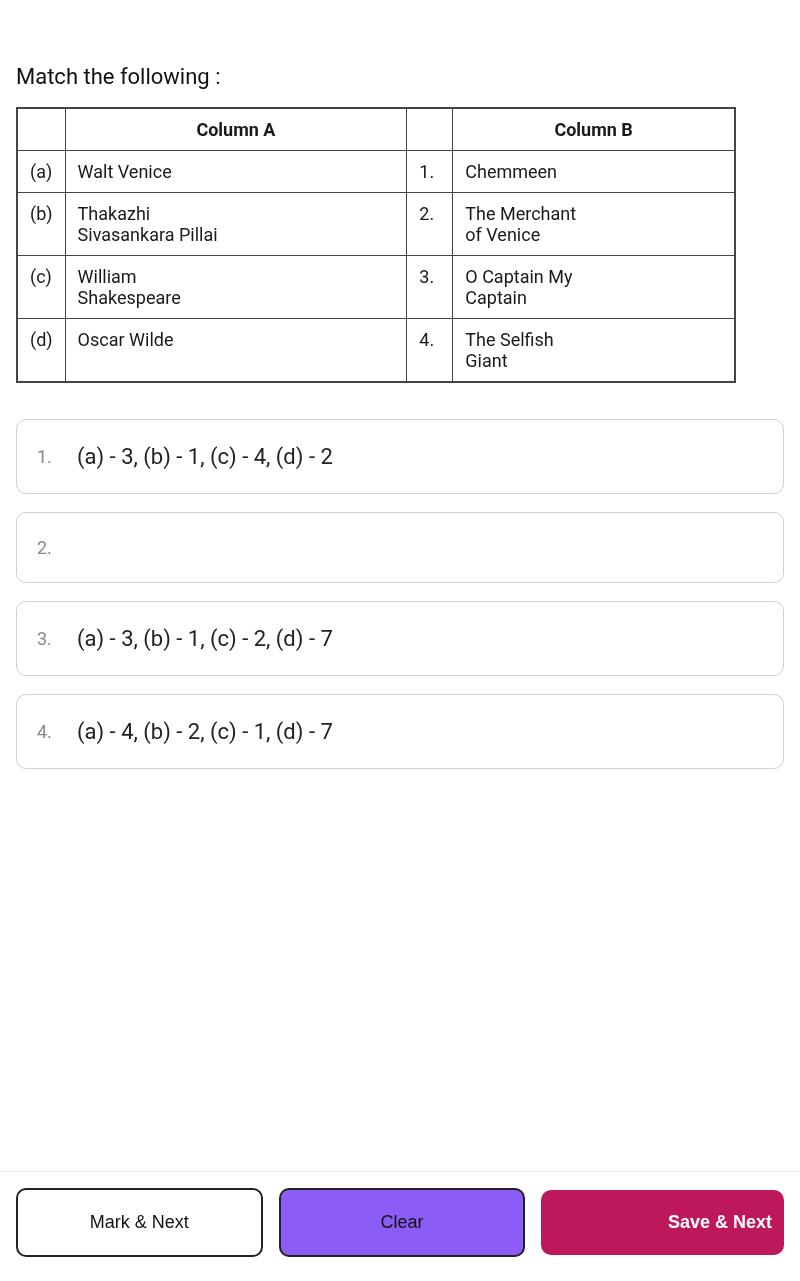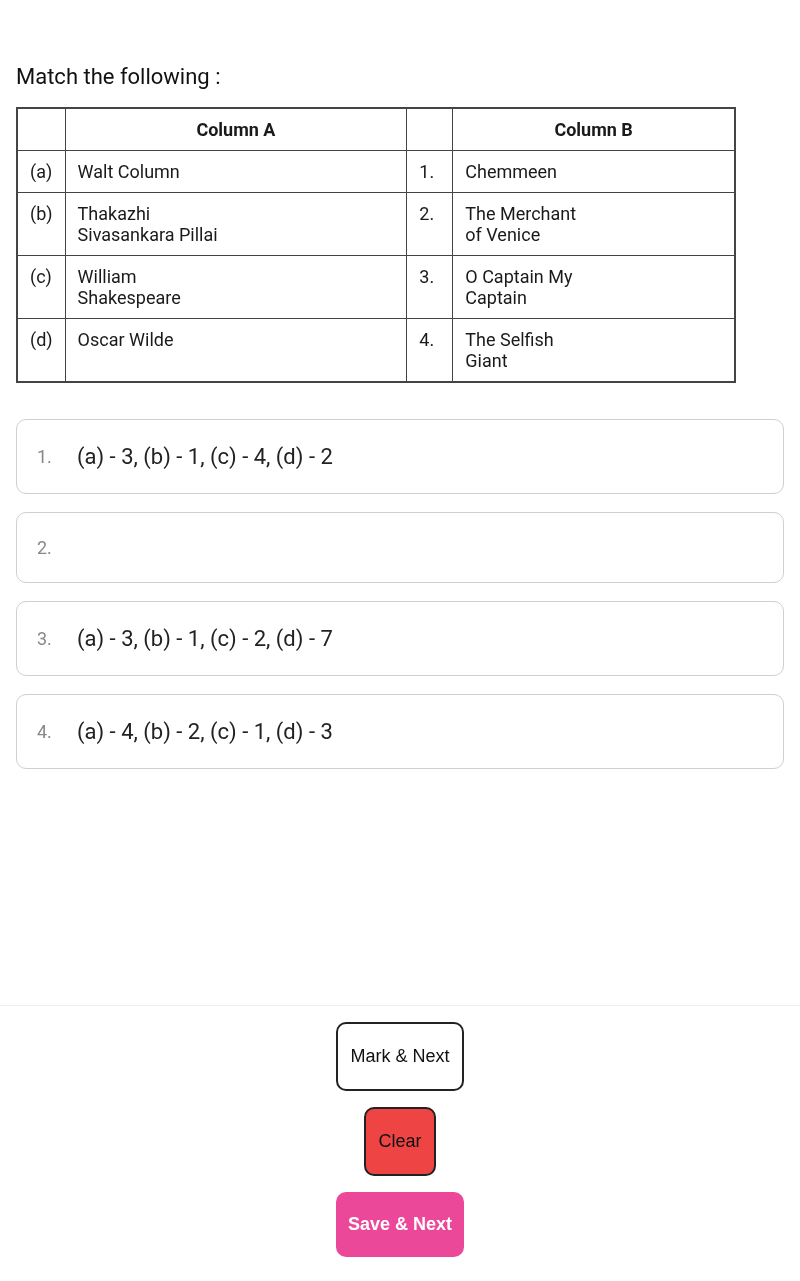--- a/index.html
+++ b/index.html
@@ -102,60 +102,59 @@
       justify-content: space-between;
       align-items: center;
       margin-top: 20px;
       position: fixed;
       bottom: 0;
       left: 0;
       width: 800px;
       background: #fff;
       padding: 16px 16px 24px;
       border-top: 1px solid #eee;
-      flex-direction: column;
     }
 
     .btn-mark-next {
       flex: 1;
       padding: 22px 12px;
       border: 2px solid #222;
       border-radius: 10px;
       background: #fff;
       font-size: 18px;
       font-weight: 500;
       cursor: pointer;
       color: #111;
       text-align: center;
     }
 
     .btn-clear {
       flex: 1;
       padding: 22px 12px;
       border: 2px solid #222;
       border-radius: 10px;
-      background: #ef4444;
+      background: #8b5cf6;
       font-size: 18px;
       font-weight: 500;
       cursor: pointer;
       color: #111;
       text-align: center;
     }
 
     .btn-save-next {
       flex: 1;
       padding: 22px 12px;
       border: none;
       border-radius: 10px;
-      background: #ec4899;
+      background: #be185d;
       font-size: 18px;
       font-weight: 600;
       cursor: pointer;
       color: #fff;
-      text-align: left;
+      text-align: right;
     }
 
     .pb-footer {
       height: 100px;
     }
   </style>
 </head>
 <body>
 
 <div class="question-title">Match the following :</div>
@@ -165,21 +164,21 @@
     <tr>
       <th class="header-spacer"></th>
       <th>Column A</th>
       <th class="header-spacer"></th>
       <th>Column B</th>
     </tr>
   </thead>
   <tbody id="table-body">
   <tr>
         <td class="col-label">(a)</td>
-        <td>Walt Column</td>
+        <td>Walt Venice</td>
         <td class="col-num">1.</td>
         <td>Chemmeen</td>
       </tr>
       <tr>
         <td class="col-label">(b)</td>
         <td>Thakazhi<br>Sivasankara Pillai</td>
         <td class="col-num">2.</td>
         <td>The Merchant<br>of Venice</td>
       </tr>
       <tr>
@@ -204,21 +203,21 @@
     </div>
     <div class="option-card">
       <span class="option-num">2.</span>
     </div>
     <div class="option-card">
       <span class="option-num">3.</span>
       <span class="option-text">(a) - 3, (b) - 1, (c) - 2, (d) - 7</span>
     </div>
     <div class="option-card">
       <span class="option-num">4.</span>
-      <span class="option-text">(a) - 4, (b) - 2, (c) - 1, (d) - 3</span>
+      <span class="option-text">(a) - 4, (b) - 2, (c) - 1, (d) - 7</span>
     </div>
   </div>
 
 <div class="pb-footer"></div>
 
 <div class="footer-buttons">
   <button class="btn-mark-next">Mark &amp; Next</button>
   <button class="btn-clear">Clear</button>
   <button class="btn-save-next">Save &amp; Next</button>
 </div>

